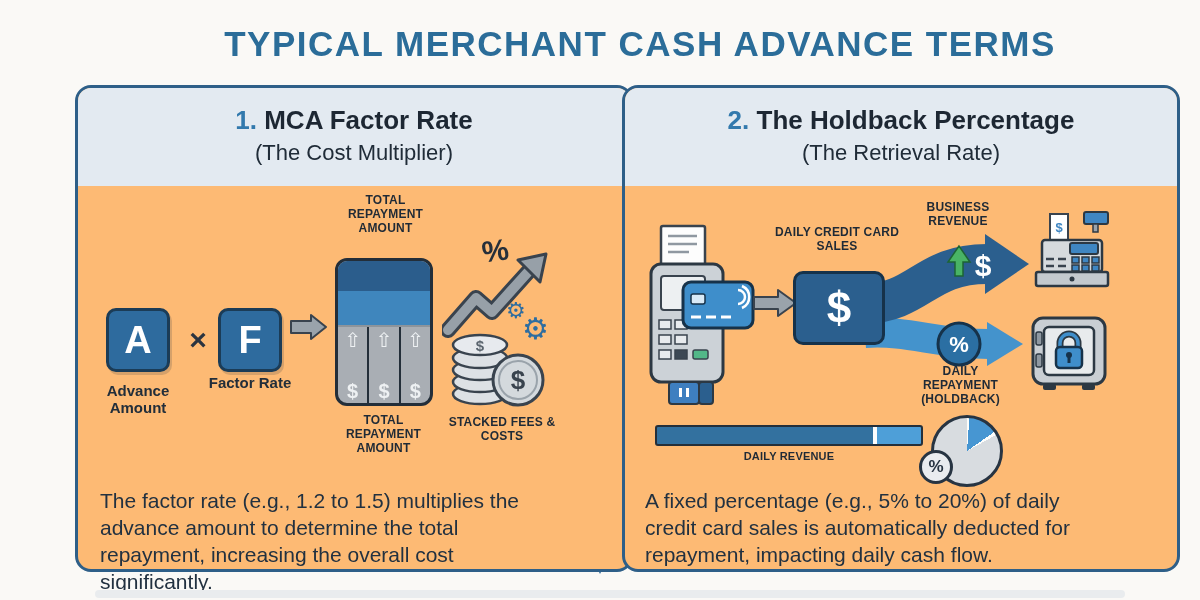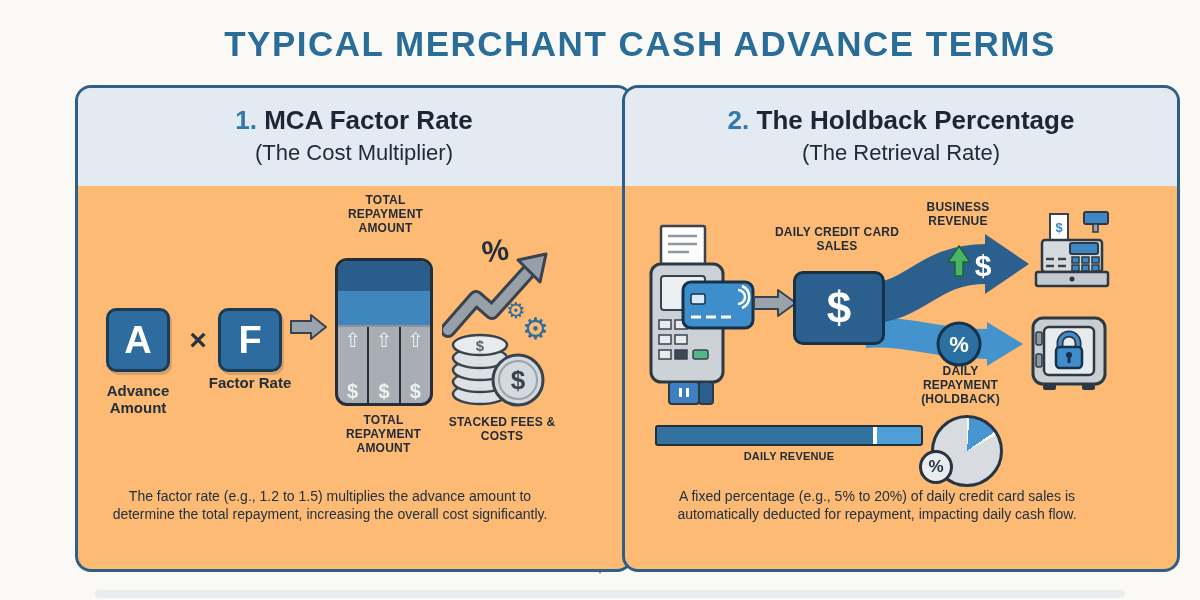--- a/index.html
+++ b/index.html
@@ -31,21 +31,21 @@
   .h1{font-size:26px;font-weight:bold;color:#1d2733;}
   .h1 .num{color:#3279ad;}
   .h2{font-size:22px;font-weight:500;color:#202c38;margin-top:4px;}
   
   .mini-label{
     font-size:12px;font-weight:bold;line-height:1.18;letter-spacing:.2px;
     text-align:center;color:#1f2a36;
   }
   .sq-label{font-size:15px;font-weight:bold;line-height:1.15;text-align:center;color:#222e3a;}
   .desc{
-    font-size:14px;font-weight:500;line-height:1.28;text-align:center;color:#223140;
+    font-size:21px;font-weight:500;line-height:1.28;text-align:left;color:#223140;
   }
   
   .sq{
     width:64px;height:64px;border-radius:10px;background:#2e6b9e;
     border:3px solid #1b3c57;box-sizing:border-box;
     display:flex;align-items:center;justify-content:center;
     color:#fff;font-size:38px;font-weight:bold;
     box-shadow:2px 3px 0 rgba(40,50,60,.18);
   }
   .times{font-size:30px;font-weight:bold;color:#2a3440;text-align:center;}

